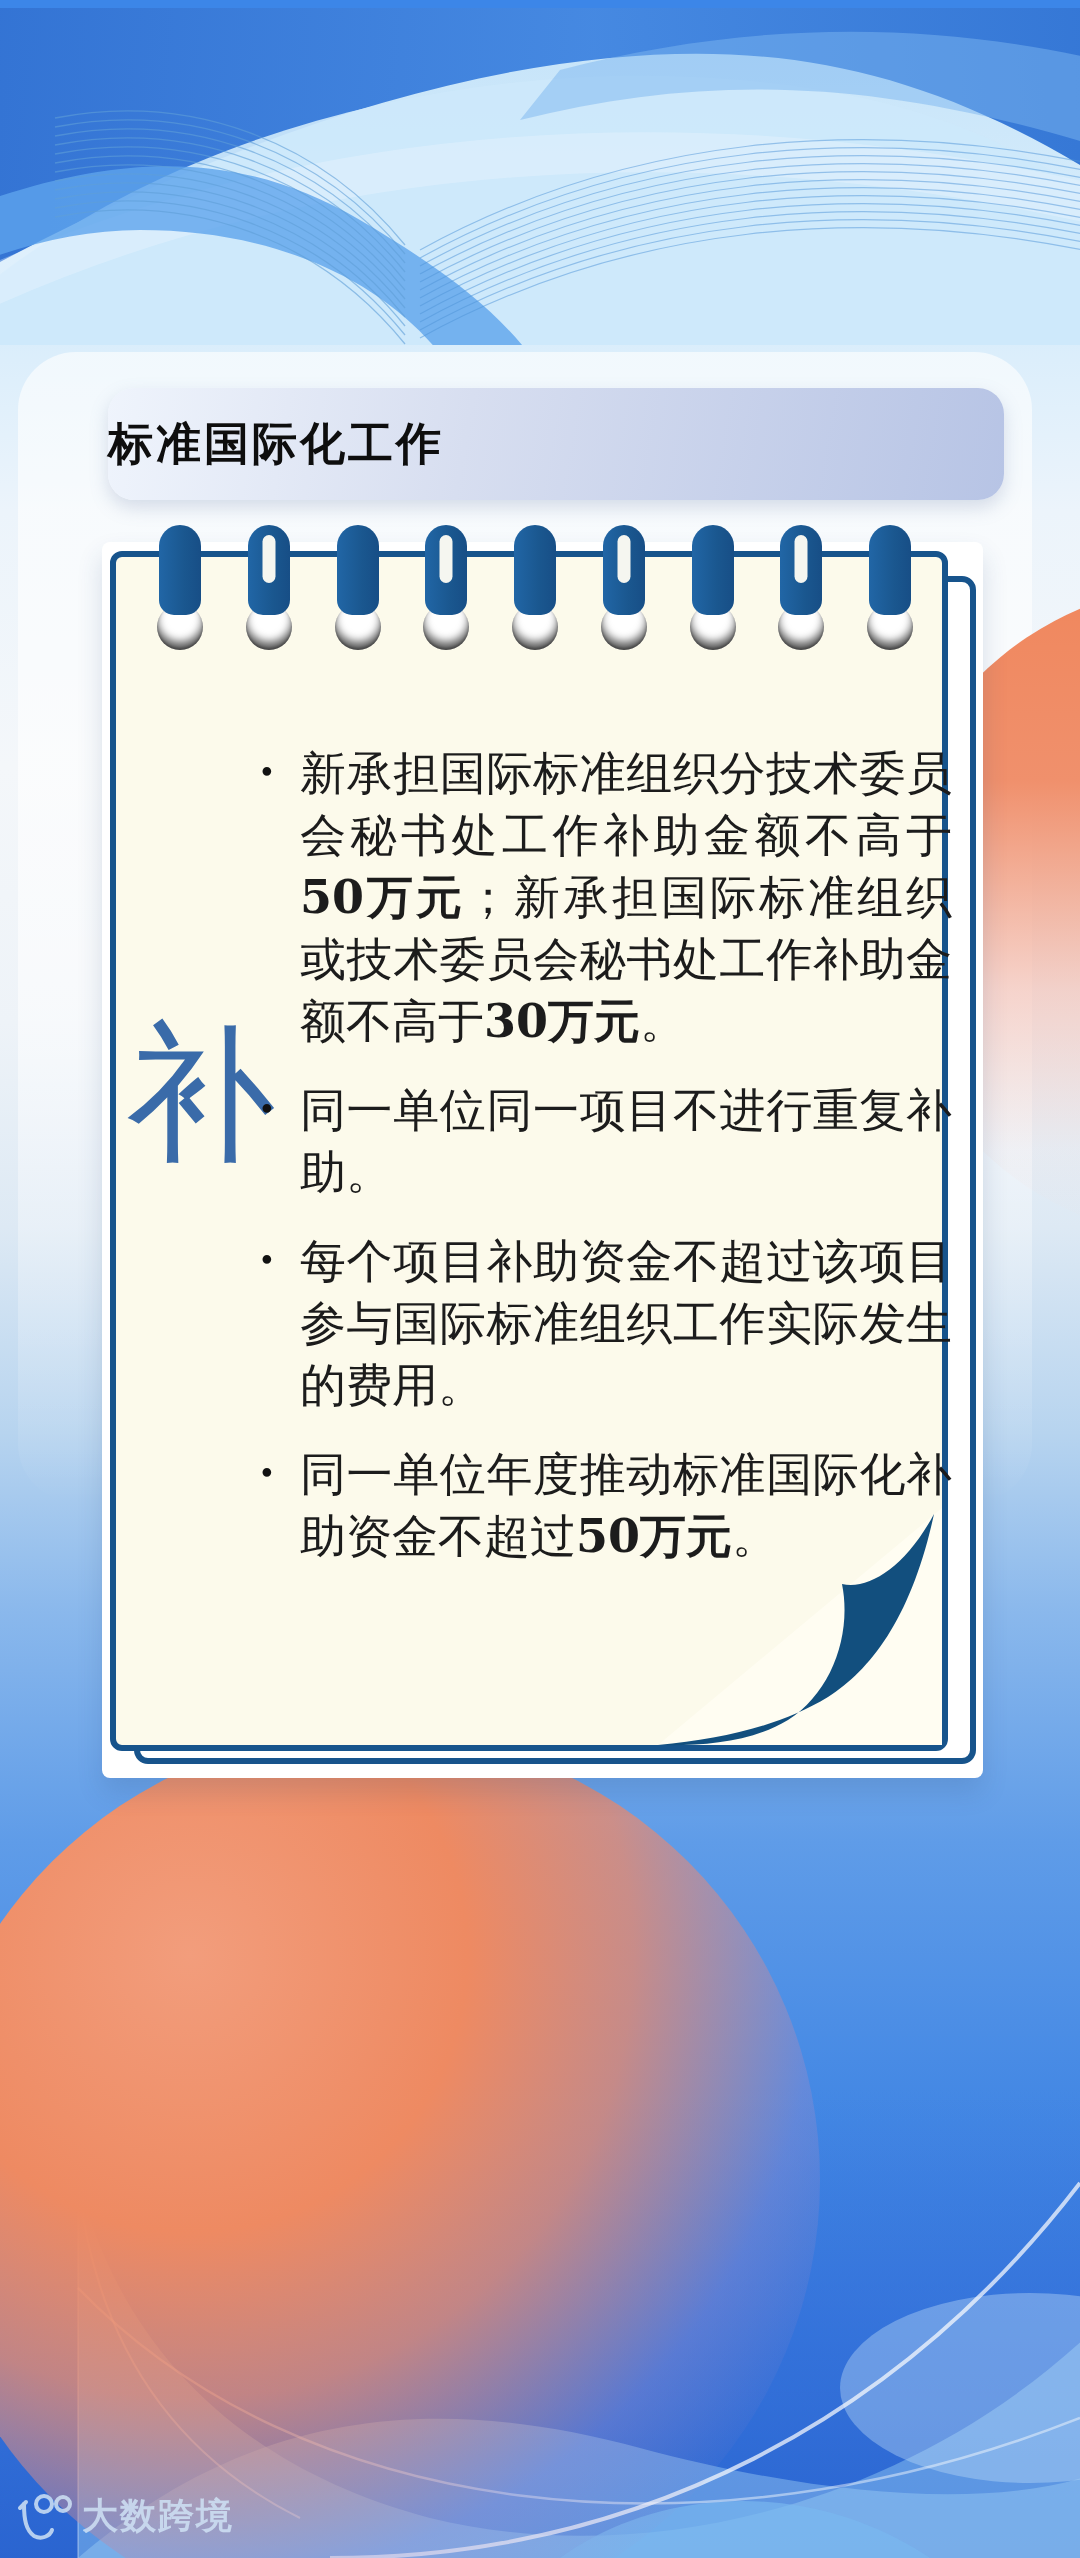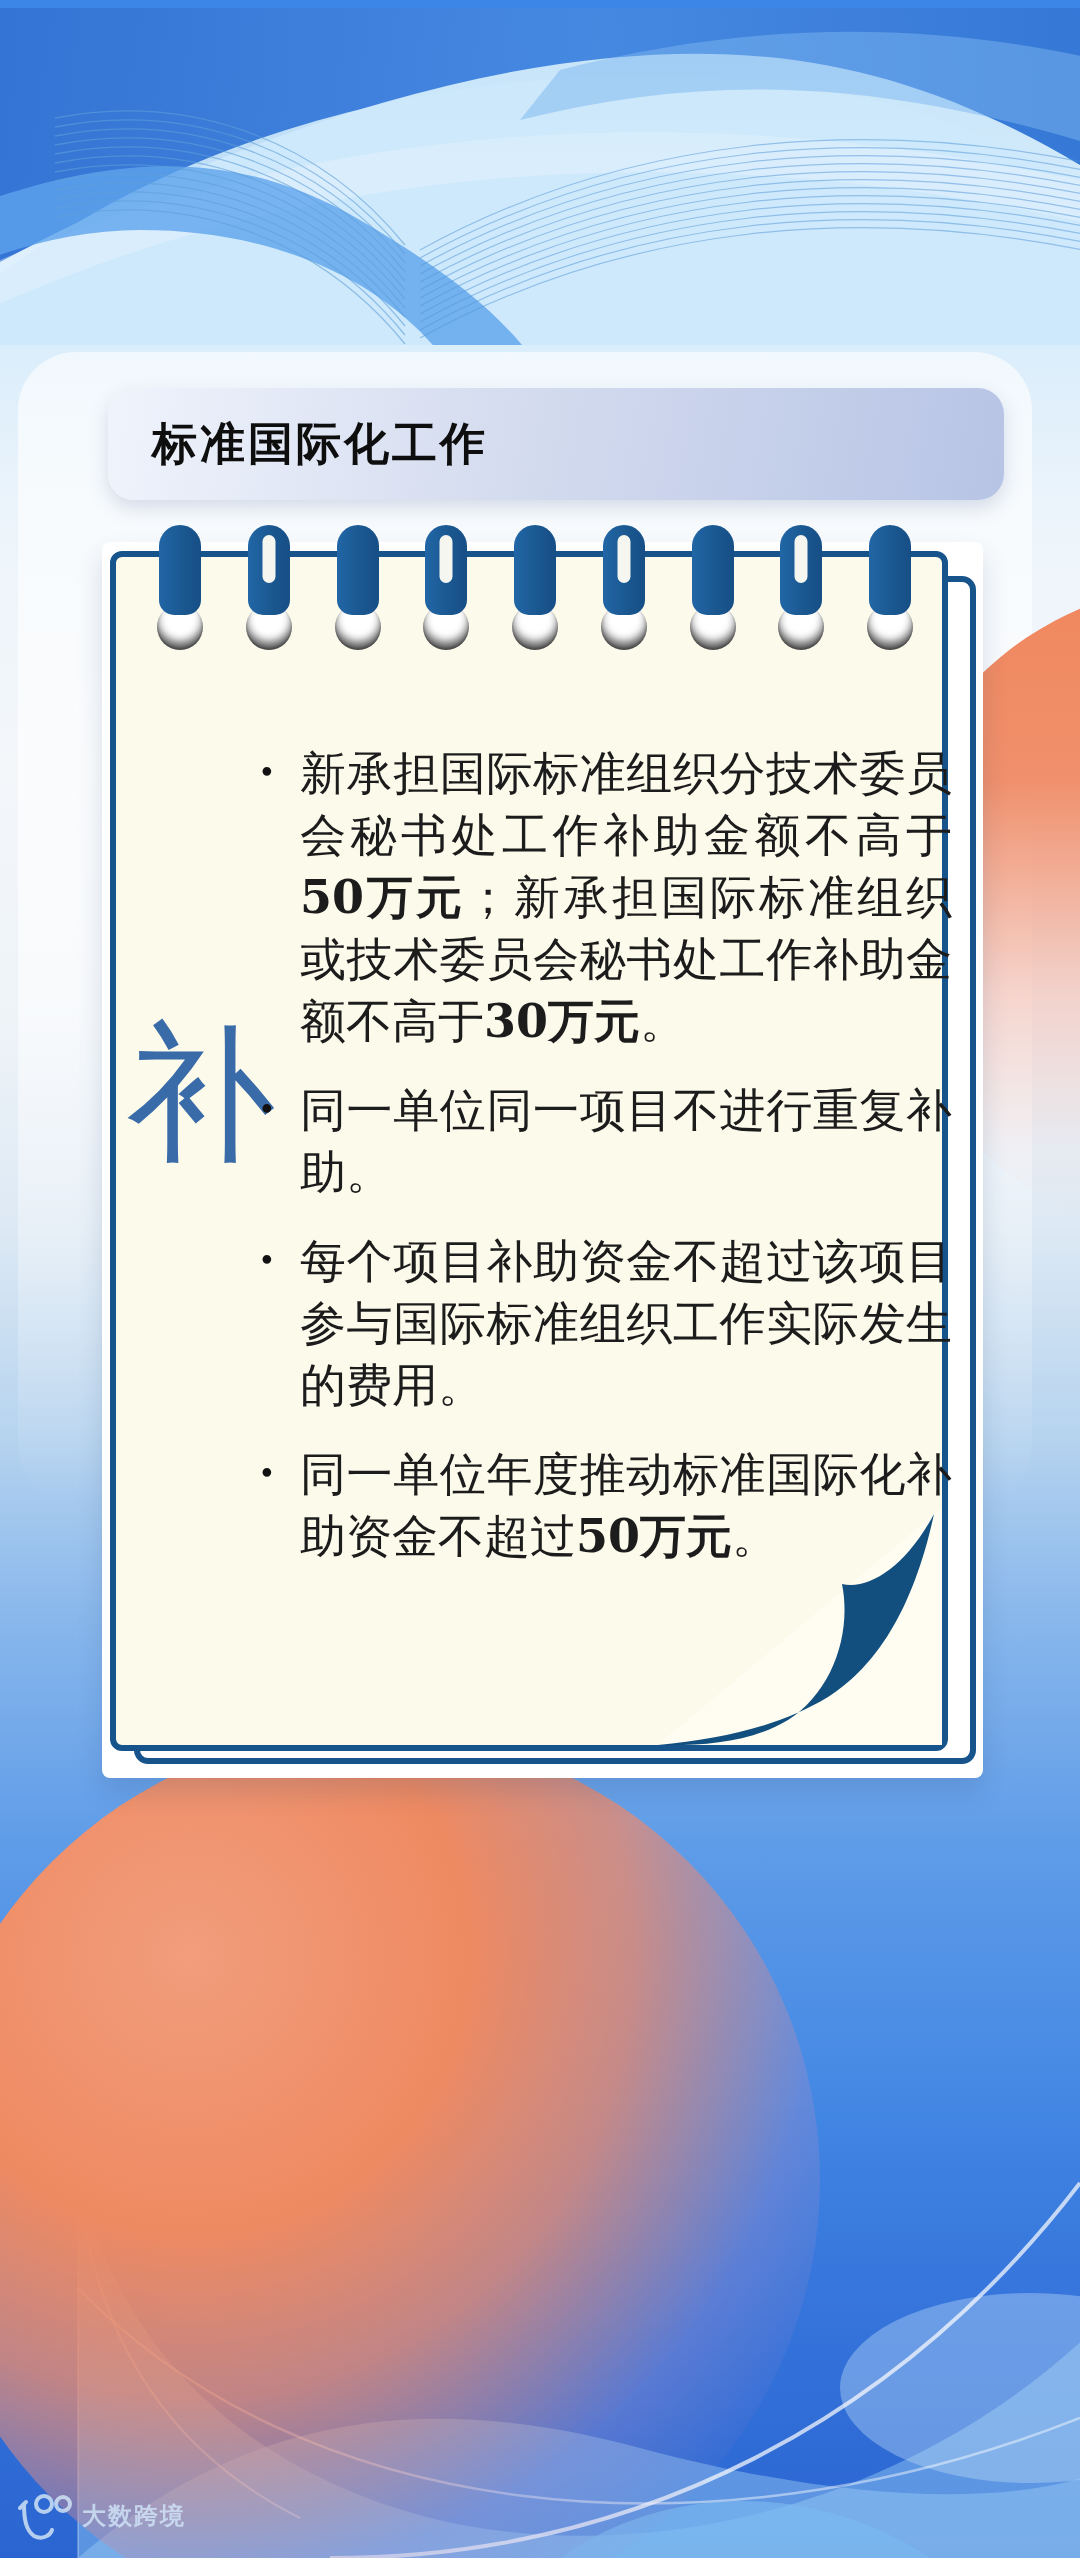--- a/index.html
+++ b/index.html
@@ -41,21 +41,21 @@
   }
 
   
   .title-bar{
     left:108px;top:388px;width:896px;height:112px;border-radius:26px;z-index:5;
     background:linear-gradient(100deg,#eff4fc 0%,#d7def0 40%,#b7c4e5 100%);
     box-shadow:0 8px 18px rgba(110,130,170,0.25);
     display:flex;align-items:center;
   }
   .title-text{
-    margin-left:44px;font-size:45px;font-weight:700;color:#0e0e0e;letter-spacing:3px;
+    font-size:45px;font-weight:700;color:#0e0e0e;letter-spacing:3px;
   }
 
   
   .note-backing{
     left:102px;top:542px;width:881px;height:1236px;border-radius:8px;z-index:6;
     background:#ffffff;box-shadow:0 14px 26px rgba(40,70,120,0.16);
   }
   .note-page-behind{
     left:134px;top:576px;width:842px;height:1188px;border-radius:14px;z-index:7;
     background:#ffffff;border:6px solid #17548c;box-sizing:border-box;
@@ -96,21 +96,21 @@
   }
   .bullet-item{position:relative;margin:0 0 27px 0;}
   .bullet-item .marker{
     position:absolute;left:-42px;top:13px;font-size:30px;line-height:36px;color:#111;
   }
   .bullet-item b{font-weight:700;margin-top:48px;}
 
   
   .watermark{left:14px;top:2490px;z-index:11;display:flex;align-items:center;opacity:0.85;}
   .watermark .brand-text{
-    margin-left:10px;font-size:24px;font-weight:700;letter-spacing:2px;
+    margin-left:10px;font-size:36px;font-weight:700;letter-spacing:2px;
     color:#cfe2f5;
   }
 </style>
 </head>
 <body>
 
 <div class="poster">
 
   <svg class="abs top-waves" width="1080" height="345" viewBox="0 0 1080 345">
     <defs>

